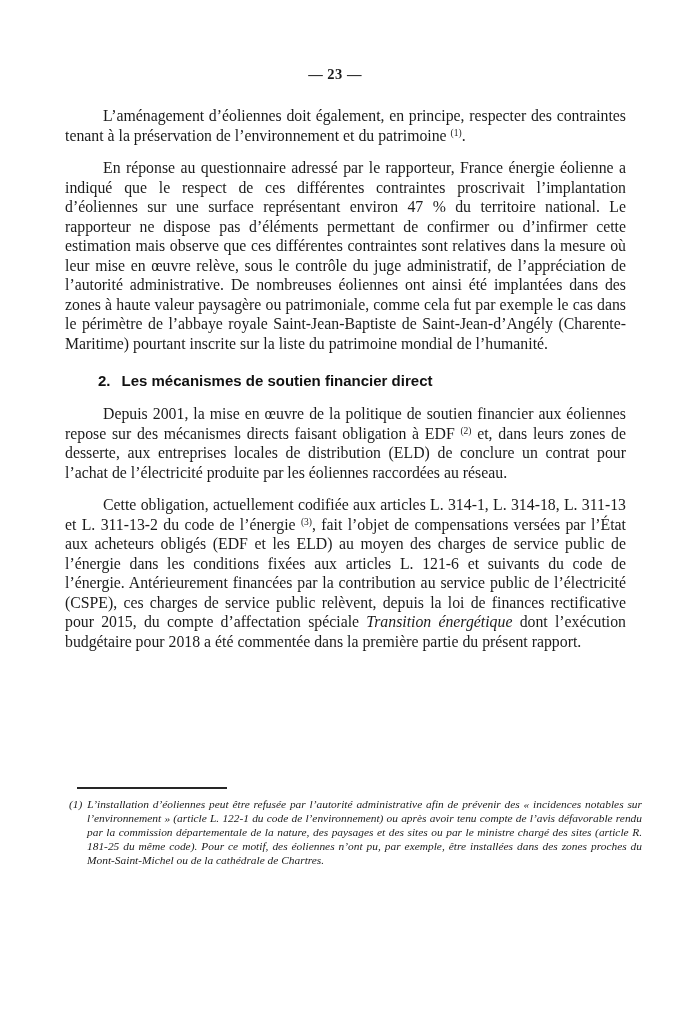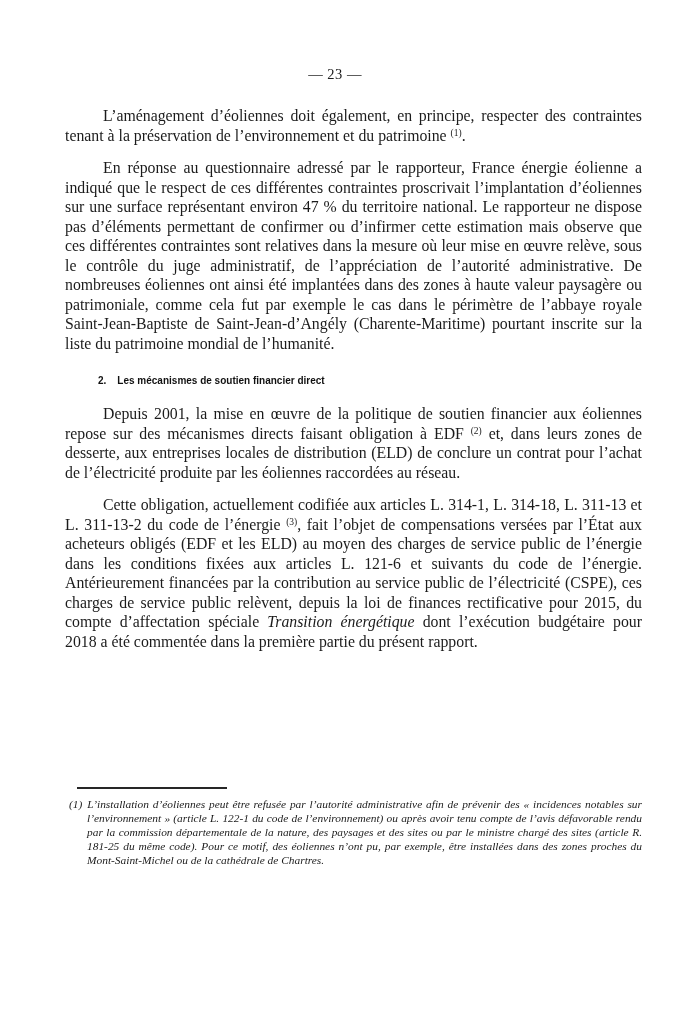--- a/index.html
+++ b/index.html
@@ -10,43 +10,44 @@
     color:#1b1b1b;
     font-family:"Liberation Serif","DejaVu Serif",serif;
     overflow:hidden;
   }
   .pagenum{
     position:absolute;top:66px;left:0;width:670px;
     text-align:center;
     font-size:14.5px;
     letter-spacing:0.5px;
     color:#1b1b1b;
+    font-weight:bold;
   }
   .body-col{
     position:absolute;left:65px;top:106px;width:577px;
     font-size:15.8px;
     line-height:19.5px;
     text-align:justify;
   }
   .body-col p{
-    margin:0 0 13px 0;
+    margin:0 16px 13px 0;
     text-indent:38px;
   }
   .run-b{font-weight:normal;}
   .run-i{font-style:italic;}
   .sup{
     font-size:9.5px;
     position:relative;top:-5px;
     line-height:0;
   }
   .heading{
     margin:18px 0 14px 33px;
     font-family:"Liberation Sans","DejaVu Sans",sans-serif;
     font-weight:bold;
-    font-size:10px;
+    font-size:15px;
     line-height:19px;
     text-align:left;
     text-indent:0;
     color:#111;
   }
   .h-num{margin-right:11px;}
   .footnotes{
     position:absolute;left:65px;top:781px;width:577px;
     font-size:11.4px;
     line-height:14px;

